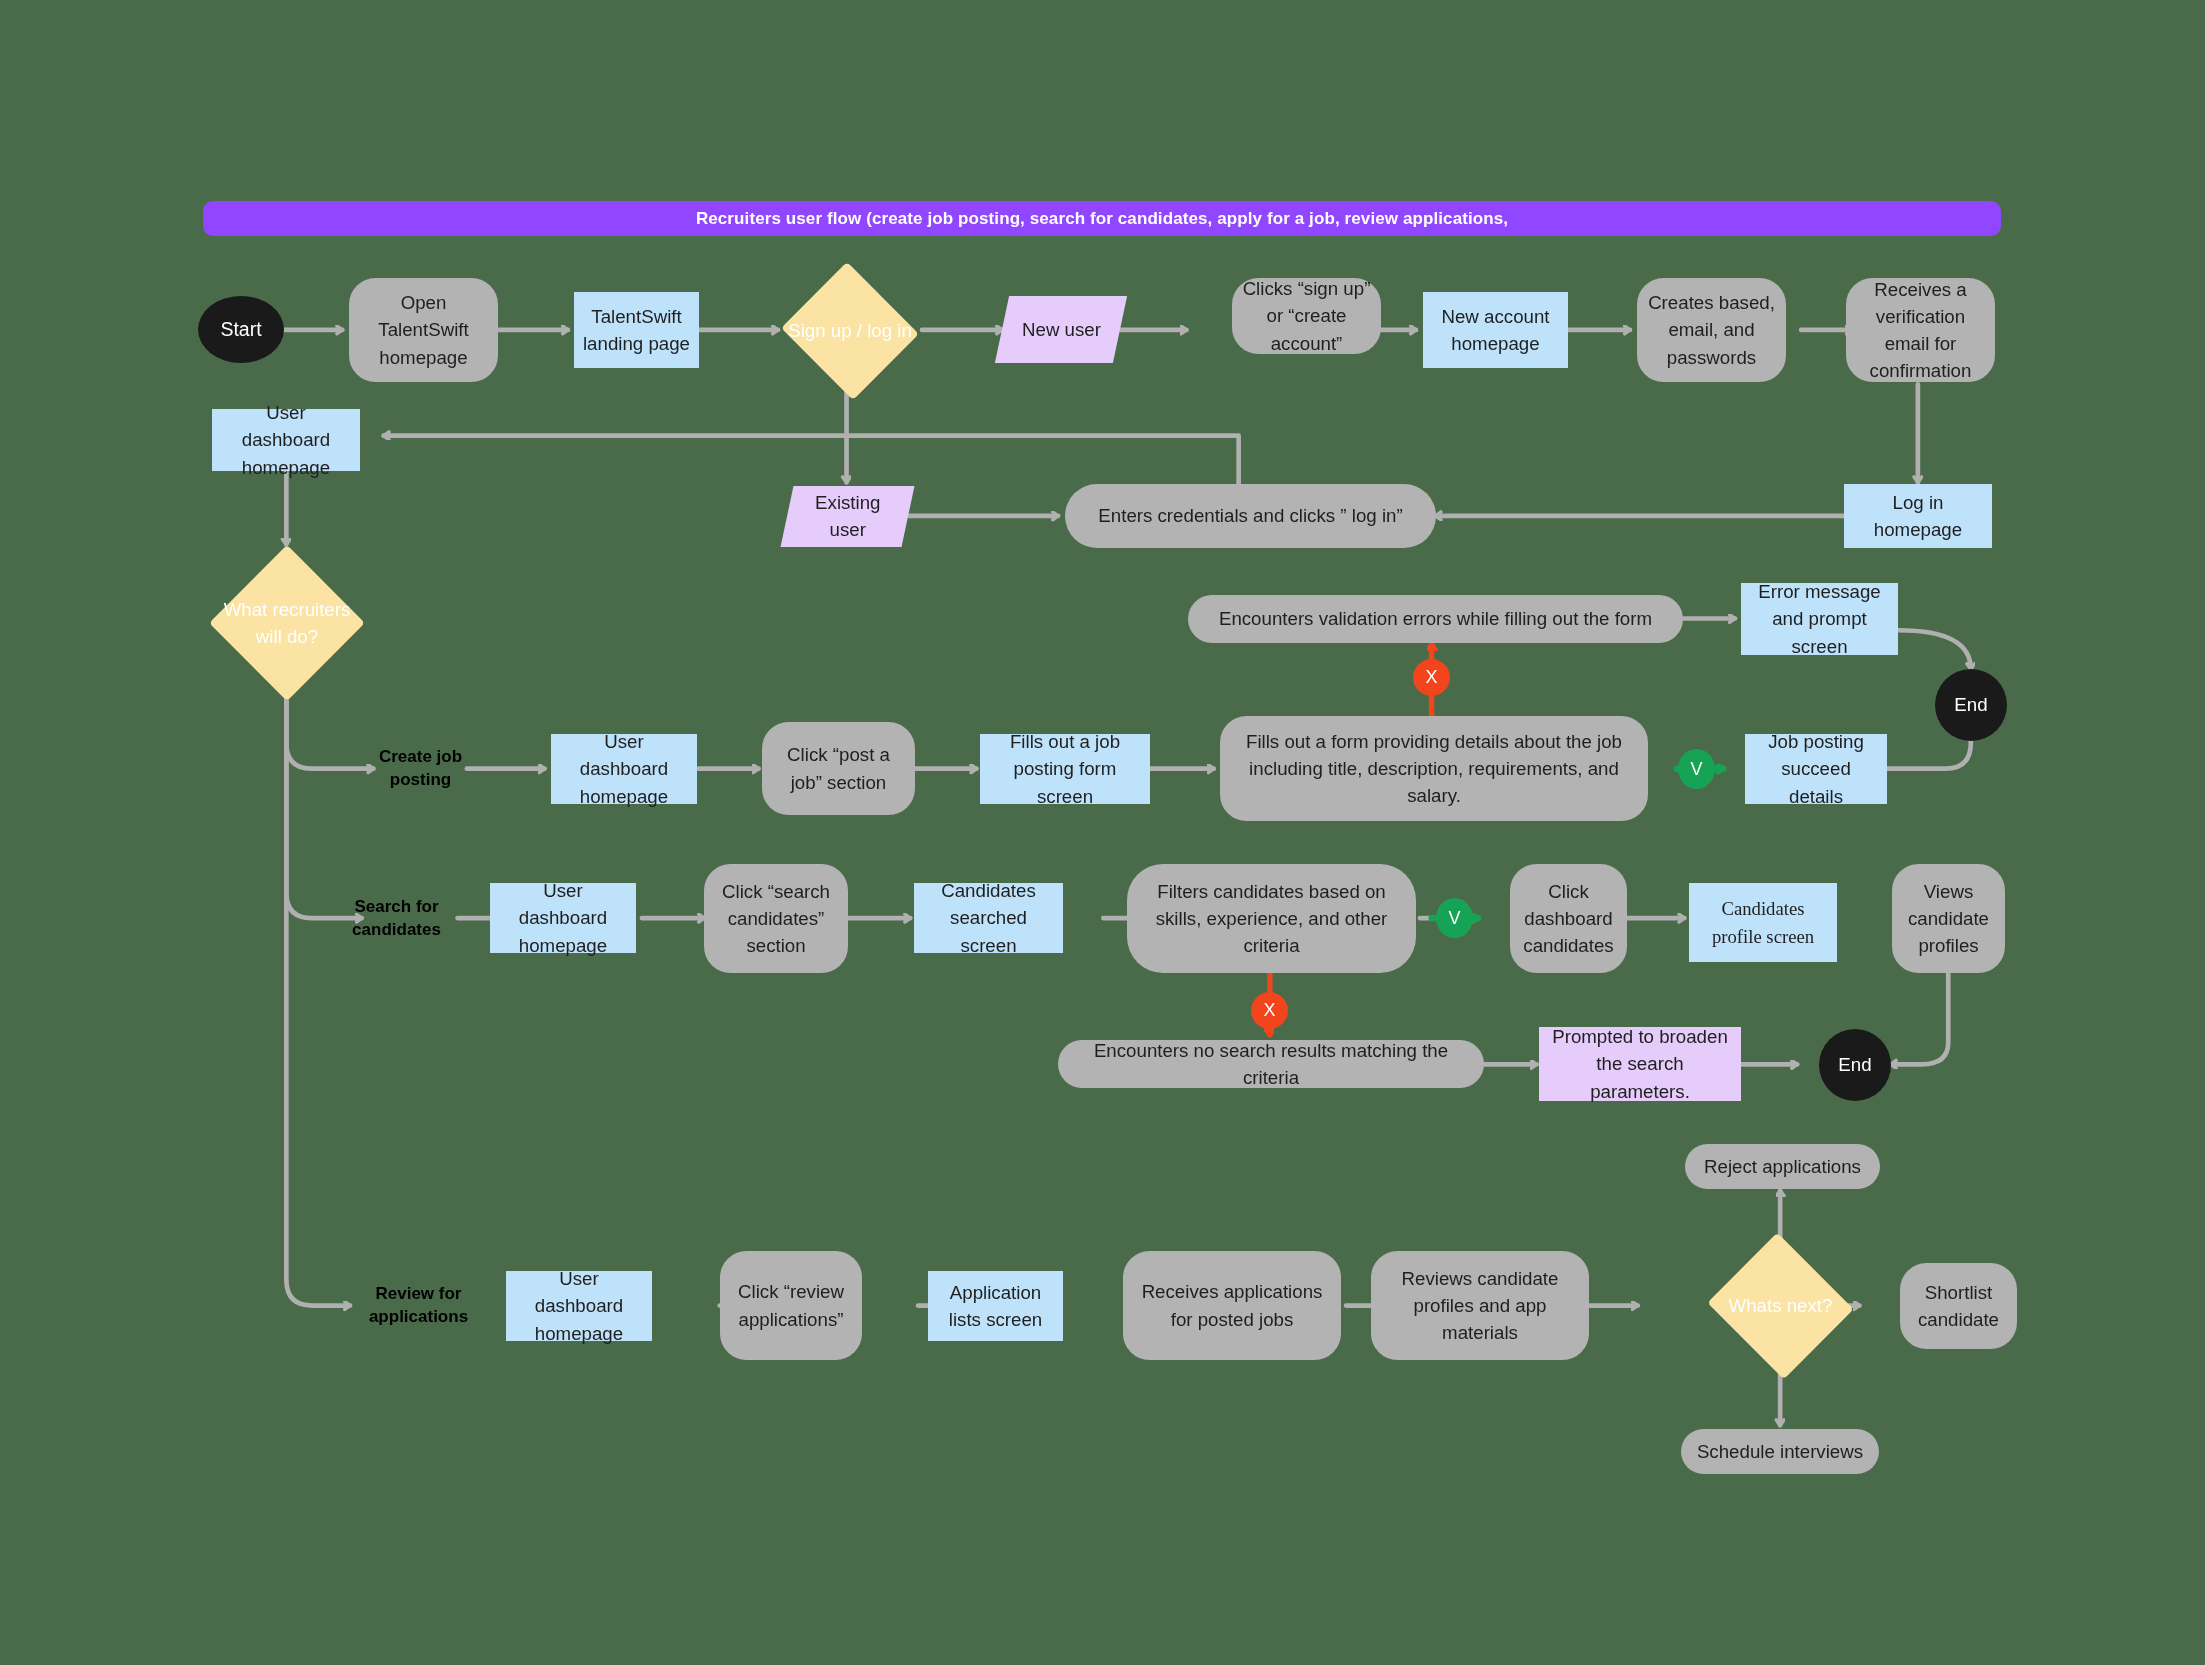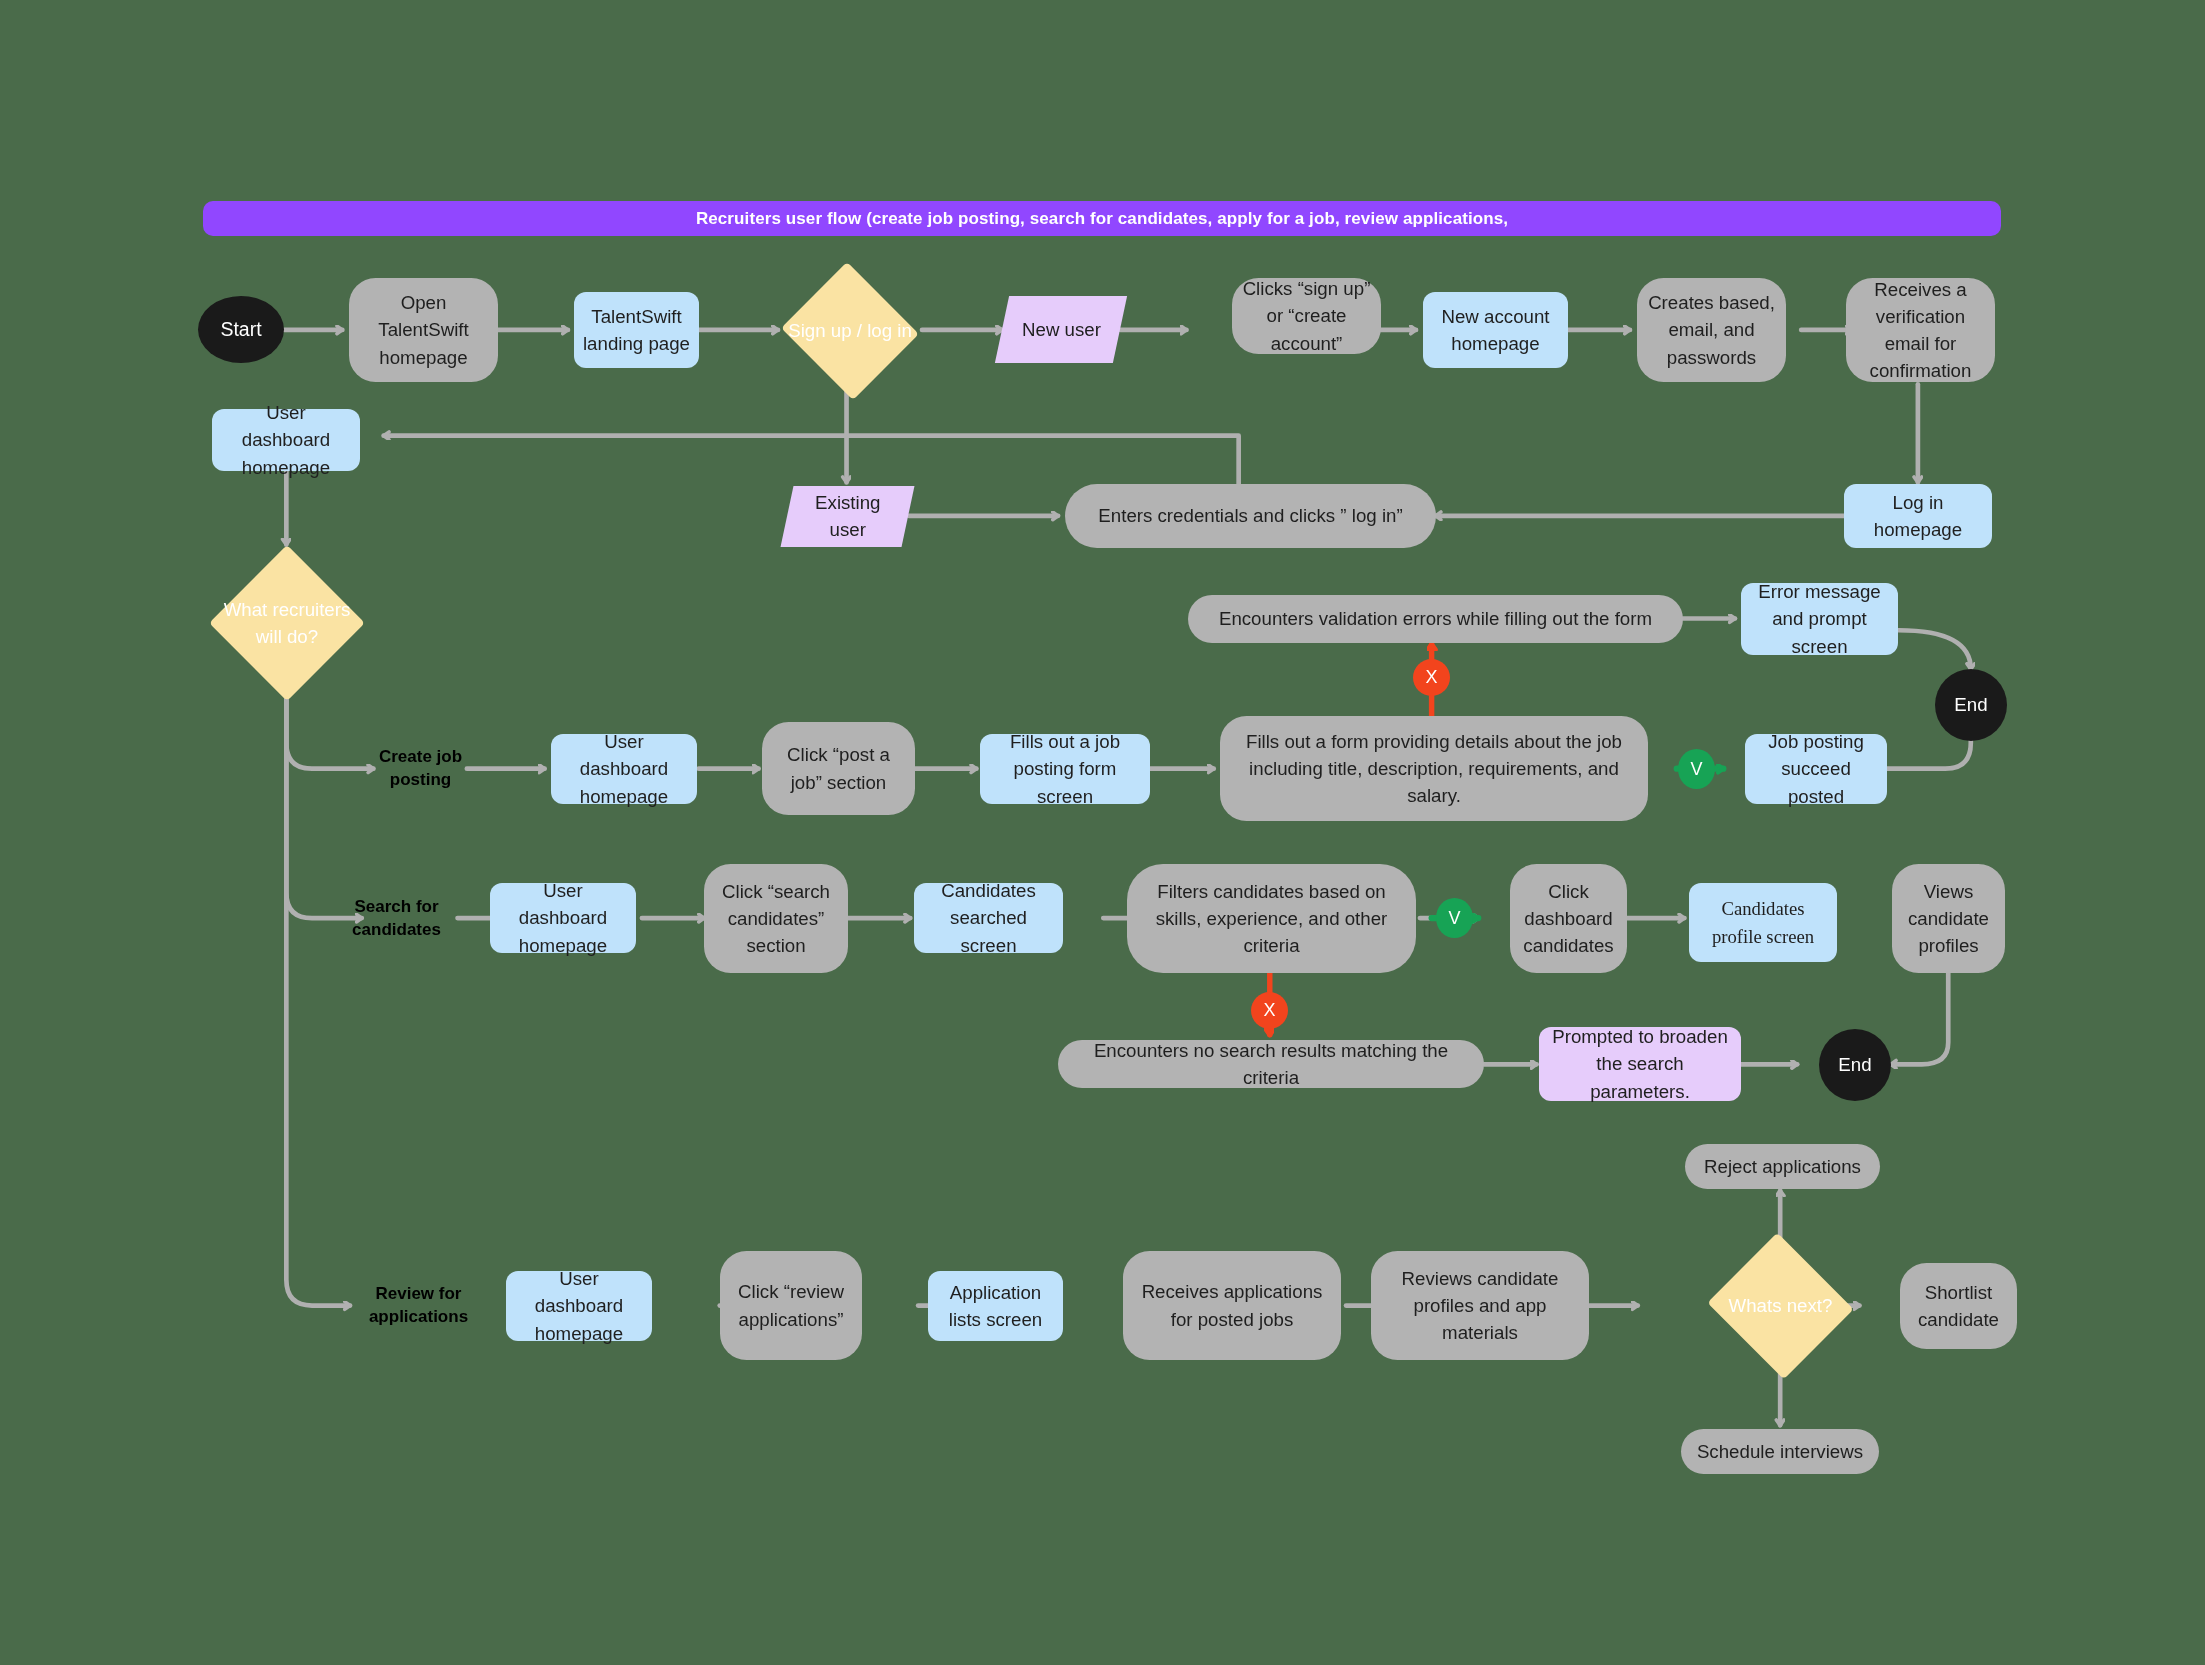--- a/index.html
+++ b/index.html
@@ -31,21 +31,21 @@
     box-sizing:border-box;
     padding:3.1px 7.8px;
   }
   .n-grey{background:#b3b3b3;}
   .n-blue{background:#bfe2fb;}
   .n-purple{background:#e6ccfb;}
   .n-black{background:#1a1a1a;color:#ffffff;}
 
   .r-round{border-radius:26.5px;}
   .r-pill{border-radius:36px;}
-  .r-sq{border-radius:12px;align-items:center;}
+  .r-sq{border-radius:0px;align-items:center;}
   .r-ellipse{border-radius:50%;}
 
   .para{transform:skewX(-12deg);}
   .para > span{display:block;transform:skewX(12deg);}
 
   .diamond{
     position:absolute;
     display:flex;align-items:center;justify-content:center;
     text-align:center;color:#ffffff;font-size:18.7px;line-height:1.45;
   }
@@ -261,21 +261,21 @@
 
 <div class="node n-grey r-round" style="left:1220px;top:716px;width:428px;height:105px;">
   <span>Fills out a form providing details about the job including title, description, requirements, and salary.</span>
 </div>
 
 <div class="marker m-green" style="left:1678px;top:749px;width:37px;height:40px;border-radius:50%;">
   <span>V</span>
 </div>
 
 <div class="node n-blue r-sq" style="left:1745px;top:734px;width:142px;height:70px;">
-  <span>Job posting succeed posted</span>
+  <span>Job posting succeed details</span>
 </div>
 
 <div class="branch-label" style="left:331px;top:889px;width:131px;height:59px;">
   <span>Search for candidates</span>
 </div>
 
 <div class="node n-blue r-sq" style="left:490px;top:883px;width:146px;height:70px;">
   <span>User dashboard homepage</span>
 </div>
 

